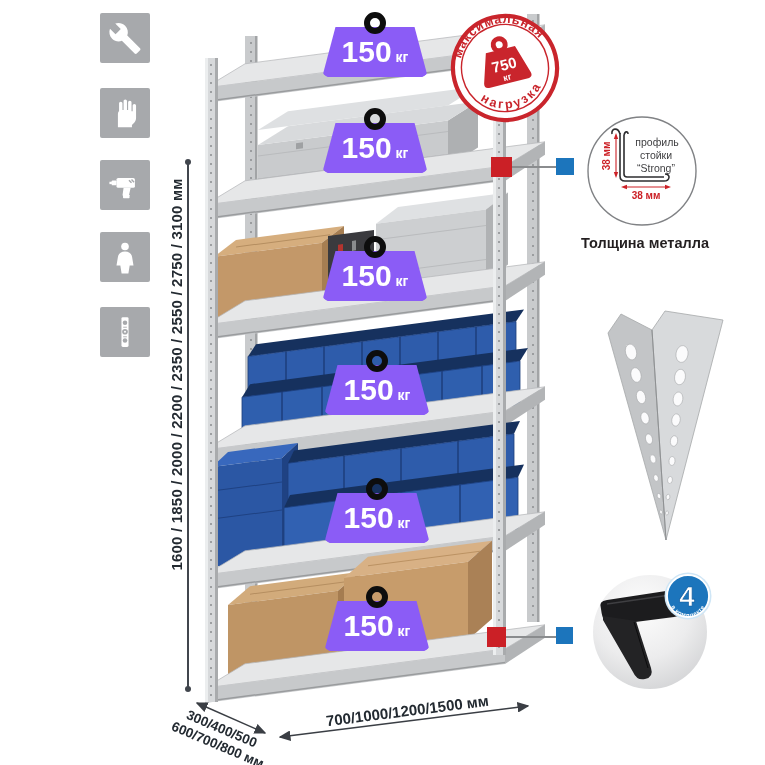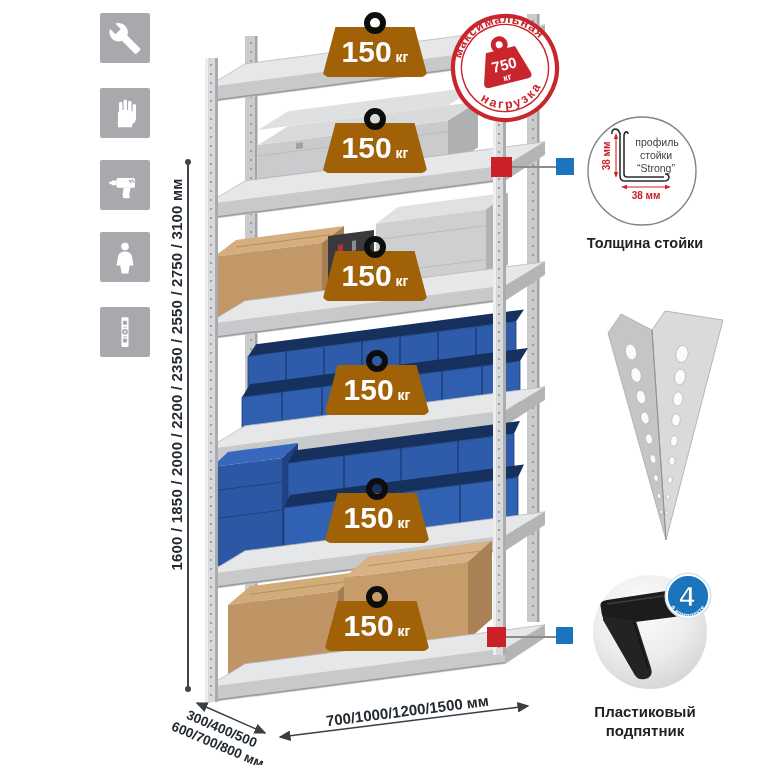--- a/index.html
+++ b/index.html
@@ -12,21 +12,21 @@
   .tile svg{width:34px;height:34px;}
   
   .hline{position:absolute;left:187px;top:162px;width:2px;height:527px;background:#41464d;}
   .hline::before,.hline::after{content:"";position:absolute;left:-2px;width:6px;height:6px;border-radius:50%;background:#41464d;}
   .hline::before{top:-3px;} .hline::after{bottom:-3px;}
   .hlabel{position:absolute;left:-84px;top:366px;width:520px;text-align:center;transform:rotate(-90deg);
           font-size:15px;font-weight:700;color:#232a31;letter-spacing:.2px;white-space:nowrap;}
   
   .weight{position:absolute;width:104px;z-index:6;}
   .weight .ring{width:22px;height:22px;border:6px solid #0d0d0d;border-radius:50%;margin:0 auto;box-sizing:border-box;position:relative;z-index:2;}
-  .weight .body{margin-top:-7px;height:50px;background:#a16207;border-radius:5px;
+  .weight .body{margin-top:-7px;height:50px;background:#8b5cf6;border-radius:5px;
      clip-path:polygon(12% 0,88% 0,100% 94%,96% 100%,4% 100%,0 94%);
      display:flex;align-items:center;justify-content:center;gap:4px;text-align:right;}
   .weight .val{font-size:30px;font-weight:700;color:#fff;line-height:1;}
   .weight .unit{font-size:14px;font-weight:700;color:#fff;margin-top:10px;line-height:1;}
   
   .cline{position:absolute;height:2px;background:#8a8c8e;z-index:4;}
   .sq{position:absolute;z-index:5;}
   .sq.red{background:#cb2026;} .sq.blue{background:#1c75bc;}
   
   .caption{position:absolute;width:150px;text-align:center;color:#231f20;font-weight:600;line-height:1.25;}
@@ -319,21 +319,21 @@
       <path d="M671 187 L665 184.8 L665 189.2 Z" fill="#cc2127"></path>
       <text x="646" y="199" font-size="10" font-weight="bold" fill="#cc2127" text-anchor="middle">38 мм</text>
     </g>
     <g font-size="10.5" fill="#3f3f41" text-anchor="middle">
       <text x="657" y="146">профиль</text>
       <text x="656" y="159">стойки</text>
       <text x="656" y="172">“Strong”</text>
     </g>
   </svg>
   <div class="caption" style="left:570px;top:234px;font-size:14.5px">
-    <div>Толщина стойки</div>
+    <div>Толщина металла</div>
   </div>
 
   <svg class="abs" style="left:595px;top:302px;width:140px;height:245px;z-index:2" viewBox="595 302 140 245">
     <path d="M666 540 L608 333 L621 314 L652 330 Z" fill="#c3c5c7" stroke="#a6a8aa" stroke-width=".8"></path>
     <path d="M666 540 L652 330 L665 311 L723 320 Z" fill="#d8dadc" stroke="#a6a8aa" stroke-width=".8"></path>
     <line x1="666" y1="540" x2="652" y2="330" stroke="#8e9092" stroke-width="1"></line>
     <g fill="#fbfbfc" stroke="#9fa1a3" stroke-width=".5">
       <ellipse cx="631" cy="352" rx="5.5" ry="8" transform="rotate(-14 631 352)"></ellipse>
       <ellipse cx="636" cy="375" rx="5" ry="7.4" transform="rotate(-14 636 375)"></ellipse>
       <ellipse cx="641" cy="397" rx="4.5" ry="6.8" transform="rotate(-14 641 397)"></ellipse>
@@ -375,24 +375,20 @@
       <circle cx="688" cy="596" r="21" fill="#1c75bc" stroke="#fff" stroke-width="1.8"></circle>
       <text x="687" y="606" font-size="28" font-weight="bold" fill="#fff" stroke="#0f5a9e" stroke-width=".7" text-anchor="middle">4</text>
       <defs>
           <path id="arcQ" d="M670.7 606 A19 19 0 0 0 705.3 606"></path>
         </defs>
       <text font-size="6" font-weight="bold" fill="#fff" letter-spacing=".5">
         <textPath href="#arcQ" startOffset="50%" text-anchor="middle">в комплекте</textPath>
       </text>
     </g>
   </svg>
-  <div class="caption" style="left:570px;top:703px;font-size:15px">
-    <div>Пластиковый</div>
-    <div>подпятник</div>
-  </div>
 
   <svg class="abs" style="left:148px;top:688px;width:200px;height:77px;z-index:3" viewBox="0 0 200 77">
     <defs>
       <marker id="ar1" viewBox="0 0 8 7" markerWidth="8" markerHeight="7" refX="7" refY="3.5" orient="auto-start-reverse">
         <path d="M0 0 L8 3.5 L0 7 Z" fill="#3a3e44"></path>
       </marker>
     </defs>
     <line x1="49" y1="15" x2="117" y2="45" stroke="#3a3e44" stroke-width="1.5" marker-start="url(#ar1)" marker-end="url(#ar1)"></line>
     <text x="72" y="45" transform="rotate(23 72 45)" font-size="13.5" font-weight="700" fill="#232a31" text-anchor="middle">300/400/500</text>
     <text x="68" y="61" transform="rotate(23 68 61)" font-size="13.5" font-weight="700" fill="#232a31" text-anchor="middle">600/700/800 мм</text>

